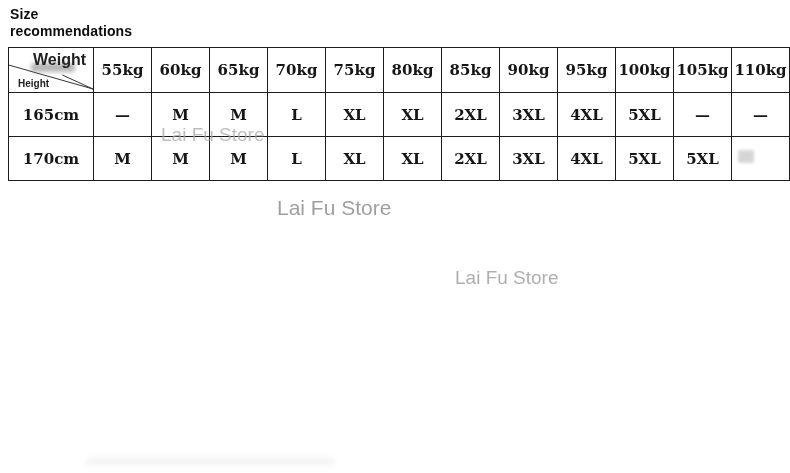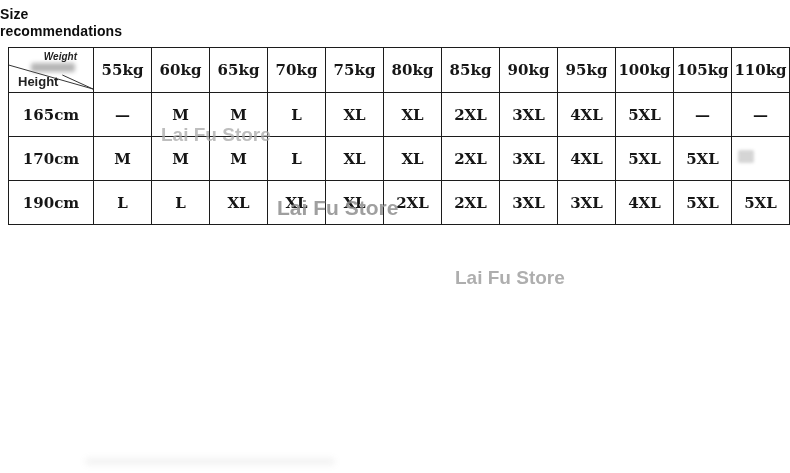--- a/index.html
+++ b/index.html
@@ -3,21 +3,21 @@
 <meta charset="utf-8">
 <style>
   html,body{margin:0;padding:0;}
   body{
     width:790px;height:473px;background:#ffffff;position:relative;
     font-family:"Liberation Sans",sans-serif;color:#111;
   }
   .canvas{position:absolute;inset:0;overflow:hidden;}
 
   .title{
-    position:absolute;left:0;top:6px;width:140px;
+    position:absolute;left:10px;top:6px;width:140px;
     font-size:14px;font-weight:bold;line-height:1.18;color:#0d0d0d;
     letter-spacing:0.1px;
   }
 
   table.size-table{
     position:absolute;left:8px;top:47px;
     border-collapse:collapse;table-layout:fixed;
     width:781px;
   }
   .size-table th,.size-table td{
@@ -28,35 +28,35 @@
     padding:0;overflow:hidden;
   }
   .size-table thead th{height:44px;}
   .size-table tbody th,.size-table tbody td{height:43px;}
   .size-table col.first{width:85px;}
   .size-table col.kg{width:58px;}
 
   th.corner{position:relative;}
   th.corner svg{position:absolute;inset:0;width:100%;height:100%;}
   .corner-weight{
-    position:absolute;top:3px;right:16px;
-    font-family:"Liberation Sans",sans-serif;font-size:10px;font-weight:bold;color:#222;font-style:italic;
+    position:absolute;top:3px;right:7px;
+    font-family:"Liberation Sans",sans-serif;font-size:16px;font-weight:bold;color:#222;
   }
   .corner-height{
     position:absolute;bottom:3px;left:9px;
-    font-family:"Liberation Sans",sans-serif;font-size:13px;font-weight:bold;color:#222;
+    font-family:"Liberation Sans",sans-serif;font-size:10px;font-weight:bold;color:#222;
   }
   .corner-smudge{
     position:absolute;left:22px;top:15px;width:44px;height:9px;
     background:#6e6e6e;opacity:.5;filter:blur(2px);border-radius:2px;
   }
 
   .wm{
     position:absolute;white-space:nowrap;pointer-events:none;
-    font-family:"Liberation Sans",sans-serif;font-weight:bold;
+    font-family:"Liberation Sans",sans-serif;font-weight:normal;
   }
   .wm1{left:161px;top:124px;font-size:19px;color:#a9a9a9;opacity:.75;}
   .wm2{left:277px;top:196px;font-size:21px;color:#8f8f8f;opacity:.85;}
   .wm3{left:455px;top:267px;font-size:19px;color:#9b9b9b;opacity:.8;}
 
   .cell-smudge{
     position:absolute;left:738px;top:150px;width:16px;height:13px;
     background:#8a8a8a;opacity:.35;filter:blur(1.5px);border-radius:2px;
   }
   .bottom-artifact{
@@ -136,35 +136,20 @@
           <td>L</td>
           <td>XL</td>
           <td>XL</td>
           <td>2XL</td>
           <td>3XL</td>
           <td>4XL</td>
           <td>5XL</td>
           <td>5XL</td>
           <td></td>
         </tr>
-        <tr>
-          <th>190cm</th>
-          <td>L</td>
-          <td>L</td>
-          <td>XL</td>
-          <td>XL</td>
-          <td>XL</td>
-          <td>2XL</td>
-          <td>2XL</td>
-          <td>3XL</td>
-          <td>3XL</td>
-          <td>4XL</td>
-          <td>5XL</td>
-          <td>5XL</td>
-        </tr>
       </tbody>
   </table>
 
   <div class="wm wm1">Lai Fu Store</div>
   <div class="wm wm2">Lai Fu Store</div>
   <div class="wm wm3">Lai Fu Store</div>
 
   <div class="cell-smudge"></div>
   <div class="bottom-artifact"></div>
 </div>

